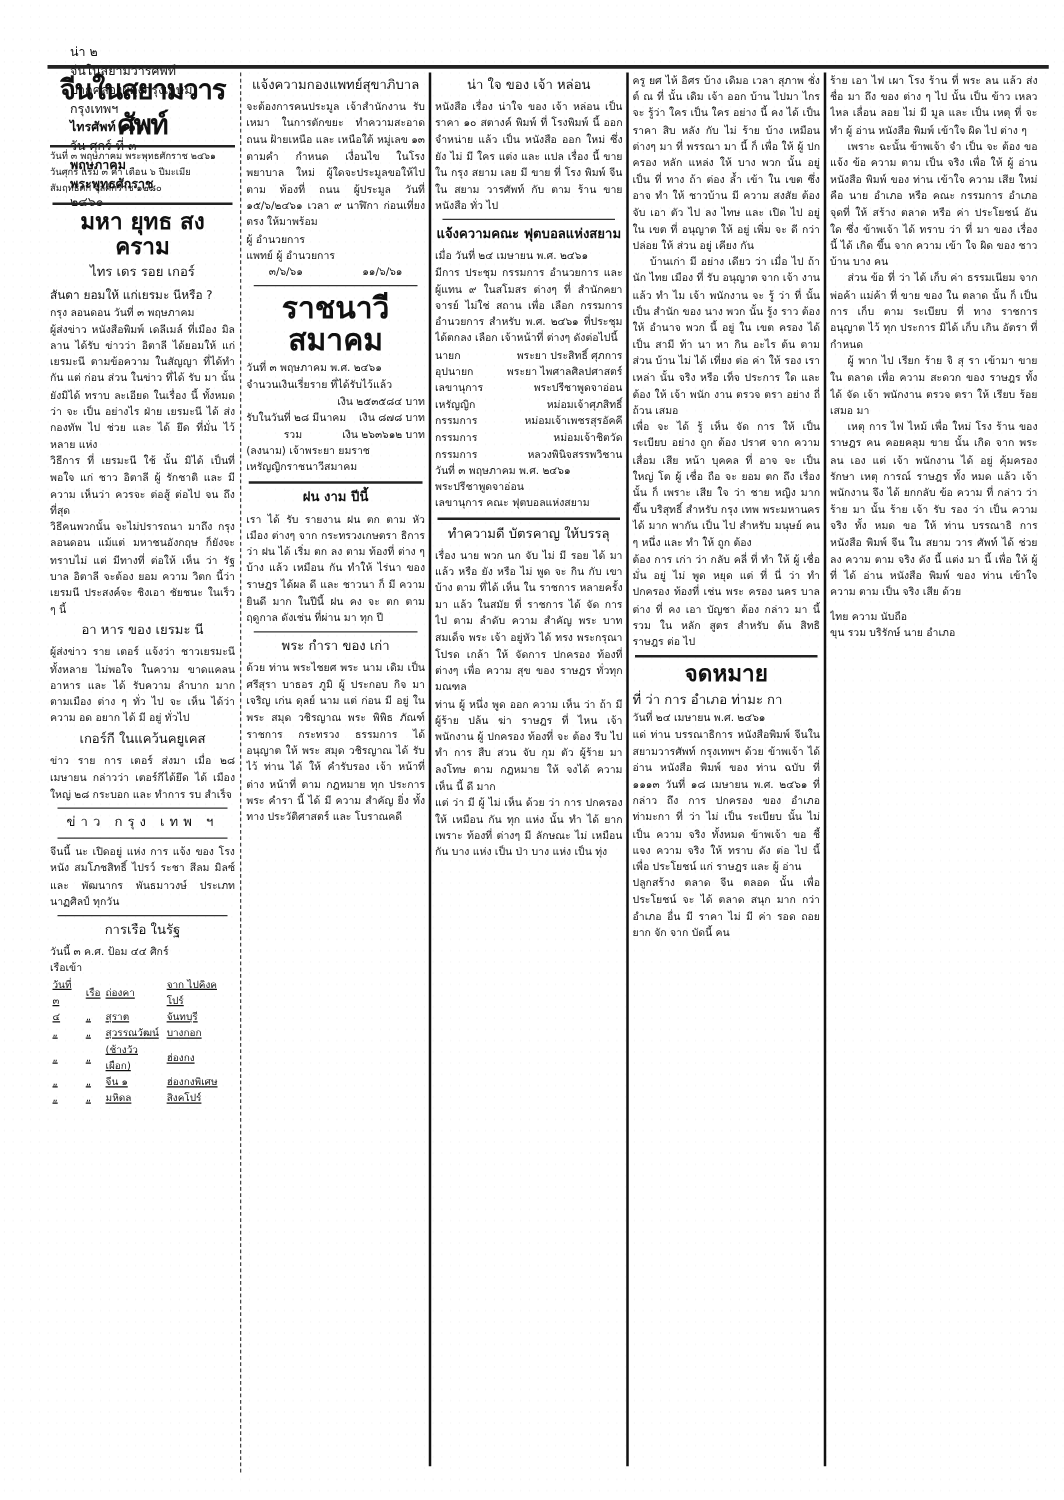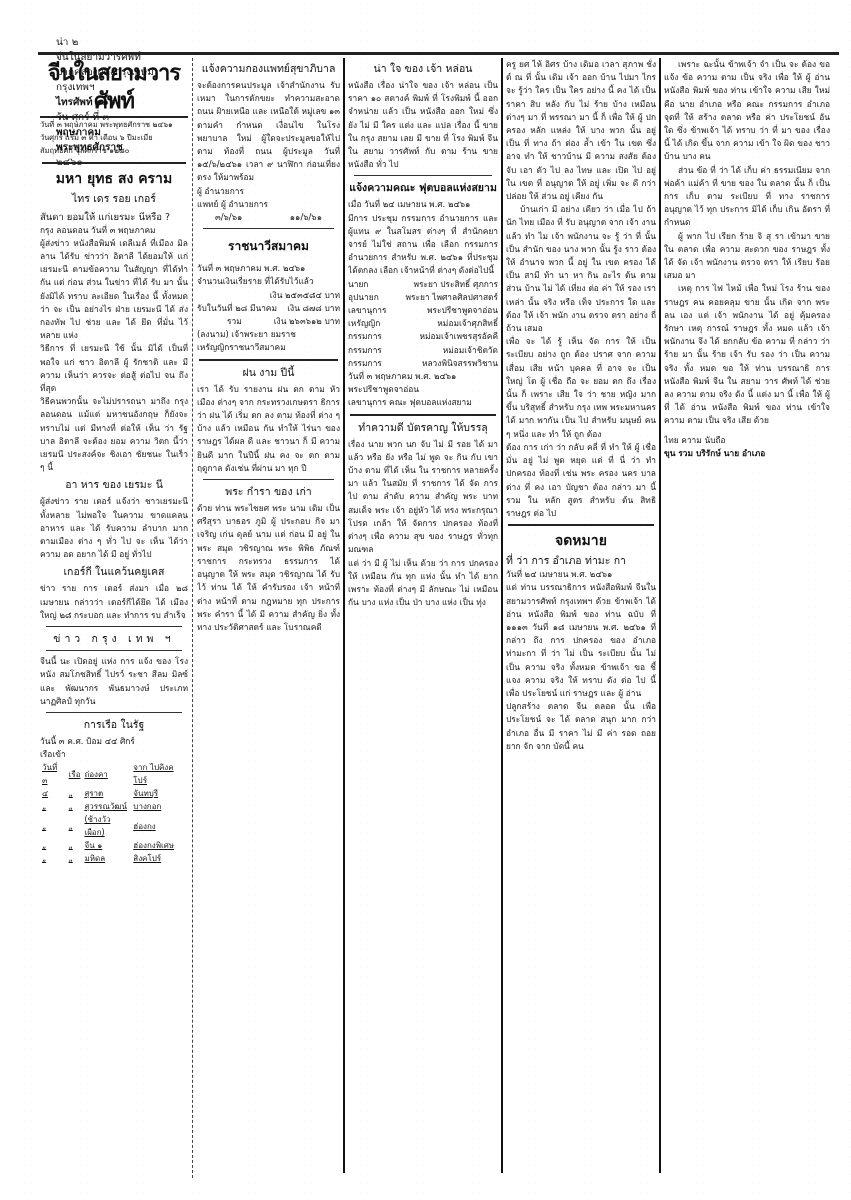--- a/index.html
+++ b/index.html
@@ -12,22 +12,22 @@
   .col { position:absolute; top:58px; overflow:hidden; font-size:8.4px; line-height:13.2px; }
   .col p { margin:0; text-align:justify; white-space:normal; }
   .c1 { left:40px; width:148px; height:1120px; }
   .c2 { left:197px; width:143px; height:1115px; }
   .c3 { left:348px; width:150px; height:1115px; }
   .c4 { left:506px; width:150px; height:1115px; }
   .c5 { left:664px; width:166px; height:1115px; }
   .rule-v { position:absolute; background:#111; width:2px; }
   .rule-vd { position:absolute; border-left:1px dashed #444; width:0; }
   .title { text-align:center; font-weight:bold; margin:3px 0; }
-  .big { font-size:12px; line-height:26px; }
-  .med { font-size:14px; line-height:20px; }
+  .big { font-size:24px; line-height:26px; }
+  .med { font-size:18px; line-height:20px; }
   .sm  { font-size:10.5px; line-height:15px; }
   .center { text-align:center; }
   .right  { text-align:right; }
   .hr { border-top:1px solid #333; margin:4px 6px; }
   .hr2 { border-top:2px solid #222; margin:4px 2px; }
   .row { display:flex; justify-content:space-between; }
   .logo { font-size:22px; font-weight:bold; font-family:"DejaVu Serif", serif; letter-spacing:-1px; line-height:28px; text-align:center; border-bottom:2px solid #222; padding-bottom:2px; }
   .dots { position:absolute; left:0; top:0; width:851px; height:1200px; pointer-events:none;
           background-image: radial-gradient(#9a9a9a 0.6px, transparent 0.8px);
           background-size: 7px 9px; opacity:0.08; }
@@ -145,21 +145,21 @@
       <span>รับในวันที่ ๒๘ มีนาคม</span>
       <span>เงิน ๘๗๘ บาท</span>
     </div>
   <div class="row" style="padding-left:30px">
       <span>รวม</span>
       <span>เงิน ๒๖๓๖๑๒ บาท</span>
     </div>
   <p class="center">(ลงนาม) เจ้าพระยา ยมราช</p>
   <p class="right">เหรัญญิกราชนาวีสมาคม</p>
   <div class="hr2"></div>
-  <div class="title sm" style="font-weight:normal">ฝน งาม ปีนี้</div>
+  <div class="title sm" style="font-weight:bold">ฝน งาม ปีนี้</div>
   <p>เรา ได้ รับ รายงาน ฝน ตก ตาม หัวเมือง ต่างๆ จาก กระทรวงเกษตรา ธิการ ว่า ฝน ได้ เริ่ม ตก ลง ตาม ท้องที่ ต่าง ๆ บ้าง แล้ว เหมือน กัน ทำให้ ไร่นา ของ ราษฎร ได้ผล ดี และ ชาวนา ก็ มี ความ ยินดี มาก ในปีนี้ ฝน คง จะ ตก ตาม ฤดูกาล ดังเช่น ที่ผ่าน มา ทุก ปี</p>
   <div class="hr"></div>
   <div class="title sm" style="font-weight:normal">พระ กำรา ของ เก่า</div>
   <p>ด้วย ท่าน พระไชยศ พระ นาม เดิม เป็น ศรีสุรา บาธอร ภูมิ ผู้ ประกอบ กิจ มา เจริญ เก่น ดุลย์ นาม แต่ ก่อน มี อยู่ ใน พระ สมุด วชิรญาณ พระ พิพิธ ภัณฑ์ ราชการ กระทรวง ธรรมการ ได้ อนุญาต ให้ พระ สมุด วชิรญาณ ได้ รับ ไว้ ท่าน ได้ ให้ คำรับรอง เจ้า หน้าที่ ต่าง หน้าที่ ตาม กฎหมาย ทุก ประการ พระ คำรา นี้ ได้ มี ความ สำคัญ ยิ่ง ทั้ง ทาง ประวัติศาสตร์ และ โบราณคดี</p>
 </div>
 
 <div class="col c3">
   <div class="title sm" style="font-weight:normal">น่า ใจ ของ เจ้า หล่อน</div>
   <p>หนังสือ เรื่อง น่าใจ ของ เจ้า หล่อน เป็น ราคา ๑๐ สตางค์ พิมพ์ ที่ โรงพิมพ์ นี้ ออก จำหน่าย แล้ว เป็น หนังสือ ออก ใหม่ ซึ่ง ยัง ไม่ มี ใคร แต่ง และ แปล เรื่อง นี้ ขาย ใน กรุง สยาม เลย มี ขาย ที่ โรง พิมพ์ จีน ใน สยาม วารศัพท์ กับ ตาม ร้าน ขาย หนังสือ ทั่ว ไป</p>
   <div class="hr"></div>
@@ -193,36 +193,38 @@
   <div class="row">
       <span>กรรมการ</span>
       <span>หลวงพินิจสรรพวิชาน</span>
     </div>
   <p class="center">วันที่ ๓ พฤษภาคม พ.ศ. ๒๔๖๑</p>
   <p class="center">พระปรีชาพูดจาอ่อน</p>
   <p class="center">เลขานุการ คณะ ฟุตบอลแห่งสยาม</p>
   <div class="hr2"></div>
   <div class="title sm" style="font-weight:normal">ทำความดี บัตรคาญ ให้บรรลุ</div>
   <p>เรื่อง นาย พวก นก จับ ไม่ มี รอย ได้ มา แล้ว หรือ ยัง หรือ ไม่ พูด จะ กิน กับ เขาบ้าง ตาม ที่ได้ เห็น ใน ราชการ หลายครั้ง มา แล้ว ในสมัย ที่ ราชการ ได้ จัด การ ไป ตาม ลำดับ ความ สำคัญ พระ บาท สมเด็จ พระ เจ้า อยู่หัว ได้ ทรง พระกรุณา โปรด เกล้า ให้ จัดการ ปกครอง ท้องที่ ต่างๆ เพื่อ ความ สุข ของ ราษฎร ทั่วทุก มณฑล</p>
+  <p>ท่าน ผู้ หนึ่ง พูด ออก ความ เห็น ว่า ถ้า มี ผู้ร้าย ปล้น ฆ่า ราษฎร ที่ ไหน เจ้า พนักงาน ผู้ ปกครอง ท้องที่ จะ ต้อง รีบ ไป ทำ การ สืบ สวน จับ กุม ตัว ผู้ร้าย มา ลงโทษ ตาม กฎหมาย ให้ จงได้ ความ เห็น นี้ ดี มาก</p>
   <p>แต่ ว่า มี ผู้ ไม่ เห็น ด้วย ว่า การ ปกครอง ให้ เหมือน กัน ทุก แห่ง นั้น ทำ ได้ ยาก เพราะ ท้องที่ ต่างๆ มี ลักษณะ ไม่ เหมือน กัน บาง แห่ง เป็น ป่า บาง แห่ง เป็น ทุ่ง</p>
 </div>
 
 <div class="col c4">
   <p>ครู ยศ ไห้ อิศร บ้าง เดิมอ เวลา สุภาพ ชั่งต์ ณ ที่ นั้น เดิม เจ้า ออก บ้าน ไปมา ไกร จะ รู้ว่า ใคร เป็น ใคร อย่าง นี้ คง ได้ เป็น ราคา สิบ หลัง กับ ไม่ ร้าย บ้าง เหมือน ต่างๆ มา ที่ พรรณา มา นี้ ก็ เพื่อ ให้ ผู้ ปก ครอง หลัก แหล่ง ให้ บาง พวก นั้น อยู่ เป็น ที่ ทาง ถ้า ต่อง ล้ำ เข้า ใน เขต ซึ่ง อาจ ทำ ให้ ชาวบ้าน มี ความ สงสัย ต้อง จับ เอา ตัว ไป ลง ไทษ และ เปิด ไป อยู่ ใน เขต ที่ อนุญาต ให้ อยู่ เพิ่ม จะ ดี กว่า ปล่อย ให้ ส่วน อยู่ เคียง กัน</p>
   <p style="text-indent:14px">บ้านเก่า มี อย่าง เดียว ว่า เมื่อ ไป ถ้า นัก ไทย เมือง ที่ รับ อนุญาต จาก เจ้า งาน แล้ว ทำ ไม เจ้า พนักงาน จะ รู้ ว่า ที่ นั้น เป็น สำนัก ของ นาง พวก นั้น รู้ง ราว ต้อง ให้ อำนาจ พวก นี้ อยู่ ใน เขต ครอง ได้ เป็น สามี ท้า นา หา กิน อะไร ต้น ตาม ส่วน บ้าน ไม่ ได้ เที่ยง ต่อ ค่า ให้ รอง เรา เหล่า นั้น จริง หรือ เท็จ ประการ ใด และ ต้อง ให้ เจ้า พนัก งาน ตรวจ ตรา อย่าง ถี่ ถ้วน เสมอ</p>
   <p>เพื่อ จะ ได้ รู้ เห็น จัด การ ให้ เป็น ระเบียบ อย่าง ถูก ต้อง ปราศ จาก ความ เสื่อม เสีย หน้า บุคคล ที่ อาจ จะ เป็น ใหญ่ โต ผู้ เชื่อ ถือ จะ ยอม ตก ถึง เรื่อง นั้น ก็ เพราะ เสีย ใจ ว่า ชาย หญิง มาก ขึ้น บริสุทธิ์ สำหรับ กรุง เทพ พระมหานคร ได้ มาก พากัน เป็น ไป สำหรับ มนุษย์ คน ๆ หนึ่ง และ ทำ ให้ ถูก ต้อง</p>
   <p>ต้อง การ เก่า ว่า กลับ คลี่ ที่ ทำ ให้ ผู้ เชื่อ มั่น อยู่ ไม่ พูด หยุด แต่ ที่ นี่ ว่า ทำ ปกครอง ท้องที่ เช่น พระ ครอง นคร บาล ต่าง ที่ คง เอา บัญชา ต้อง กล่าว มา นี้ รวม ใน หลัก สูตร สำหรับ ต้น สิทธิ ราษฎร ต่อ ไป</p>
   <div class="hr2"></div>
   <div class="title med">จดหมาย</div>
   <p class="center sm">ที่ ว่า การ อำเภอ ท่ามะ กา</p>
   <p class="right">วันที่ ๒๔ เมษายน พ.ศ. ๒๔๖๑</p>
   <p>แด่ ท่าน บรรณาธิการ หนังสือพิมพ์ จีนในสยามวารศัพท์ กรุงเทพฯ ด้วย ข้าพเจ้า ได้ อ่าน หนังสือ พิมพ์ ของ ท่าน ฉบับ ที่ ๑๑๑๓ วันที่ ๑๘ เมษายน พ.ศ. ๒๔๖๑ ที่ กล่าว ถึง การ ปกครอง ของ อำเภอ ท่ามะกา ที่ ว่า ไม่ เป็น ระเบียบ นั้น ไม่ เป็น ความ จริง ทั้งหมด ข้าพเจ้า ขอ ชี้ แจง ความ จริง ให้ ทราบ ดัง ต่อ ไป นี้ เพื่อ ประโยชน์ แก่ ราษฎร และ ผู้ อ่าน</p>
   <p>ปลูกสร้าง ตลาด จีน ตลอด นั้น เพื่อ ประโยชน์ จะ ได้ ตลาด สนุก มาก กว่า อำเภอ อื่น มี ราคา ไม่ มี ค่า รอด ถอย ยาก จัก จาก บัดนี้ คน</p>
 </div>
 
 <div class="col c5">
+  <p>ร้าย เอา ไฟ เผา โรง ร้าน ที่ พระ ลน แล้ว ส่ง ชื่อ มา ถึง ของ ต่าง ๆ ไป นั้น เป็น ข้าว เหลว ไหล เลื่อน ลอย ไม่ มี มูล และ เป็น เหตุ ที่ จะ ทำ ผู้ อ่าน หนังสือ พิมพ์ เข้าใจ ผิด ไป ต่าง ๆ</p>
   <p style="text-indent:14px">เพราะ ฉะนั้น ข้าพเจ้า จำ เป็น จะ ต้อง ขอ แจ้ง ข้อ ความ ตาม เป็น จริง เพื่อ ให้ ผู้ อ่าน หนังสือ พิมพ์ ของ ท่าน เข้าใจ ความ เสีย ใหม่ คือ นาย อำเภอ หรือ คณะ กรรมการ อำเภอ จุดที่ ให้ สร้าง ตลาด หรือ ค่า ประโยชน์ อัน ใด ซึ่ง ข้าพเจ้า ได้ ทราบ ว่า ที่ มา ของ เรื่อง นี้ ได้ เกิด ขึ้น จาก ความ เข้า ใจ ผิด ของ ชาว บ้าน บาง คน</p>
   <p style="text-indent:14px">ส่วน ข้อ ที่ ว่า ได้ เก็บ ค่า ธรรมเนียม จาก พ่อค้า แม่ค้า ที่ ขาย ของ ใน ตลาด นั้น ก็ เป็น การ เก็บ ตาม ระเบียบ ที่ ทาง ราชการ อนุญาต ไว้ ทุก ประการ มิได้ เก็บ เกิน อัตรา ที่ กำหนด</p>
   <p style="text-indent:14px">ผู้ พาก ไป เรียก ร้าย จิ สุ รา เข้ามา ขาย ใน ตลาด เพื่อ ความ สะดวก ของ ราษฎร ทั้ง ได้ จัด เจ้า พนักงาน ตรวจ ตรา ให้ เรียบ ร้อย เสมอ มา</p>
   <p style="text-indent:14px">เหตุ การ ไฟ ไหม้ เพื่อ ใหม่ โรง ร้าน ของ ราษฎร คน คอยคลุม ขาย นั้น เกิด จาก พระ ลน เอง แต่ เจ้า พนักงาน ได้ อยู่ คุ้มครอง รักษา เหตุ การณ์ ราษฎร ทั้ง หมด แล้ว เจ้า พนักงาน จึง ได้ ยกกลับ ข้อ ความ ที่ กล่าว ว่า ร้าย มา นั้น ร้าย เจ้า รับ รอง ว่า เป็น ความ จริง ทั้ง หมด ขอ ให้ ท่าน บรรณาธิ การ หนังสือ พิมพ์ จีน ใน สยาม วาร ศัพท์ ได้ ช่วย ลง ความ ตาม จริง ดัง นี้ แต่ง มา นี้ เพื่อ ให้ ผู้ ที่ ได้ อ่าน หนังสือ พิมพ์ ของ ท่าน เข้าใจ ความ ตาม เป็น จริง เสีย ด้วย</p>
   <p class="center" style="margin-top:6px">ไทย ความ นับถือ</p>
-  <p class="center" style="font-weight:bold">ขุน รวม บริรักษ์ นาย อำเภอ</p>
+  <p class="center" style="font-weight:normal">ขุน รวม บริรักษ์ นาย อำเภอ</p>
 </div>
 
 </body></html>

